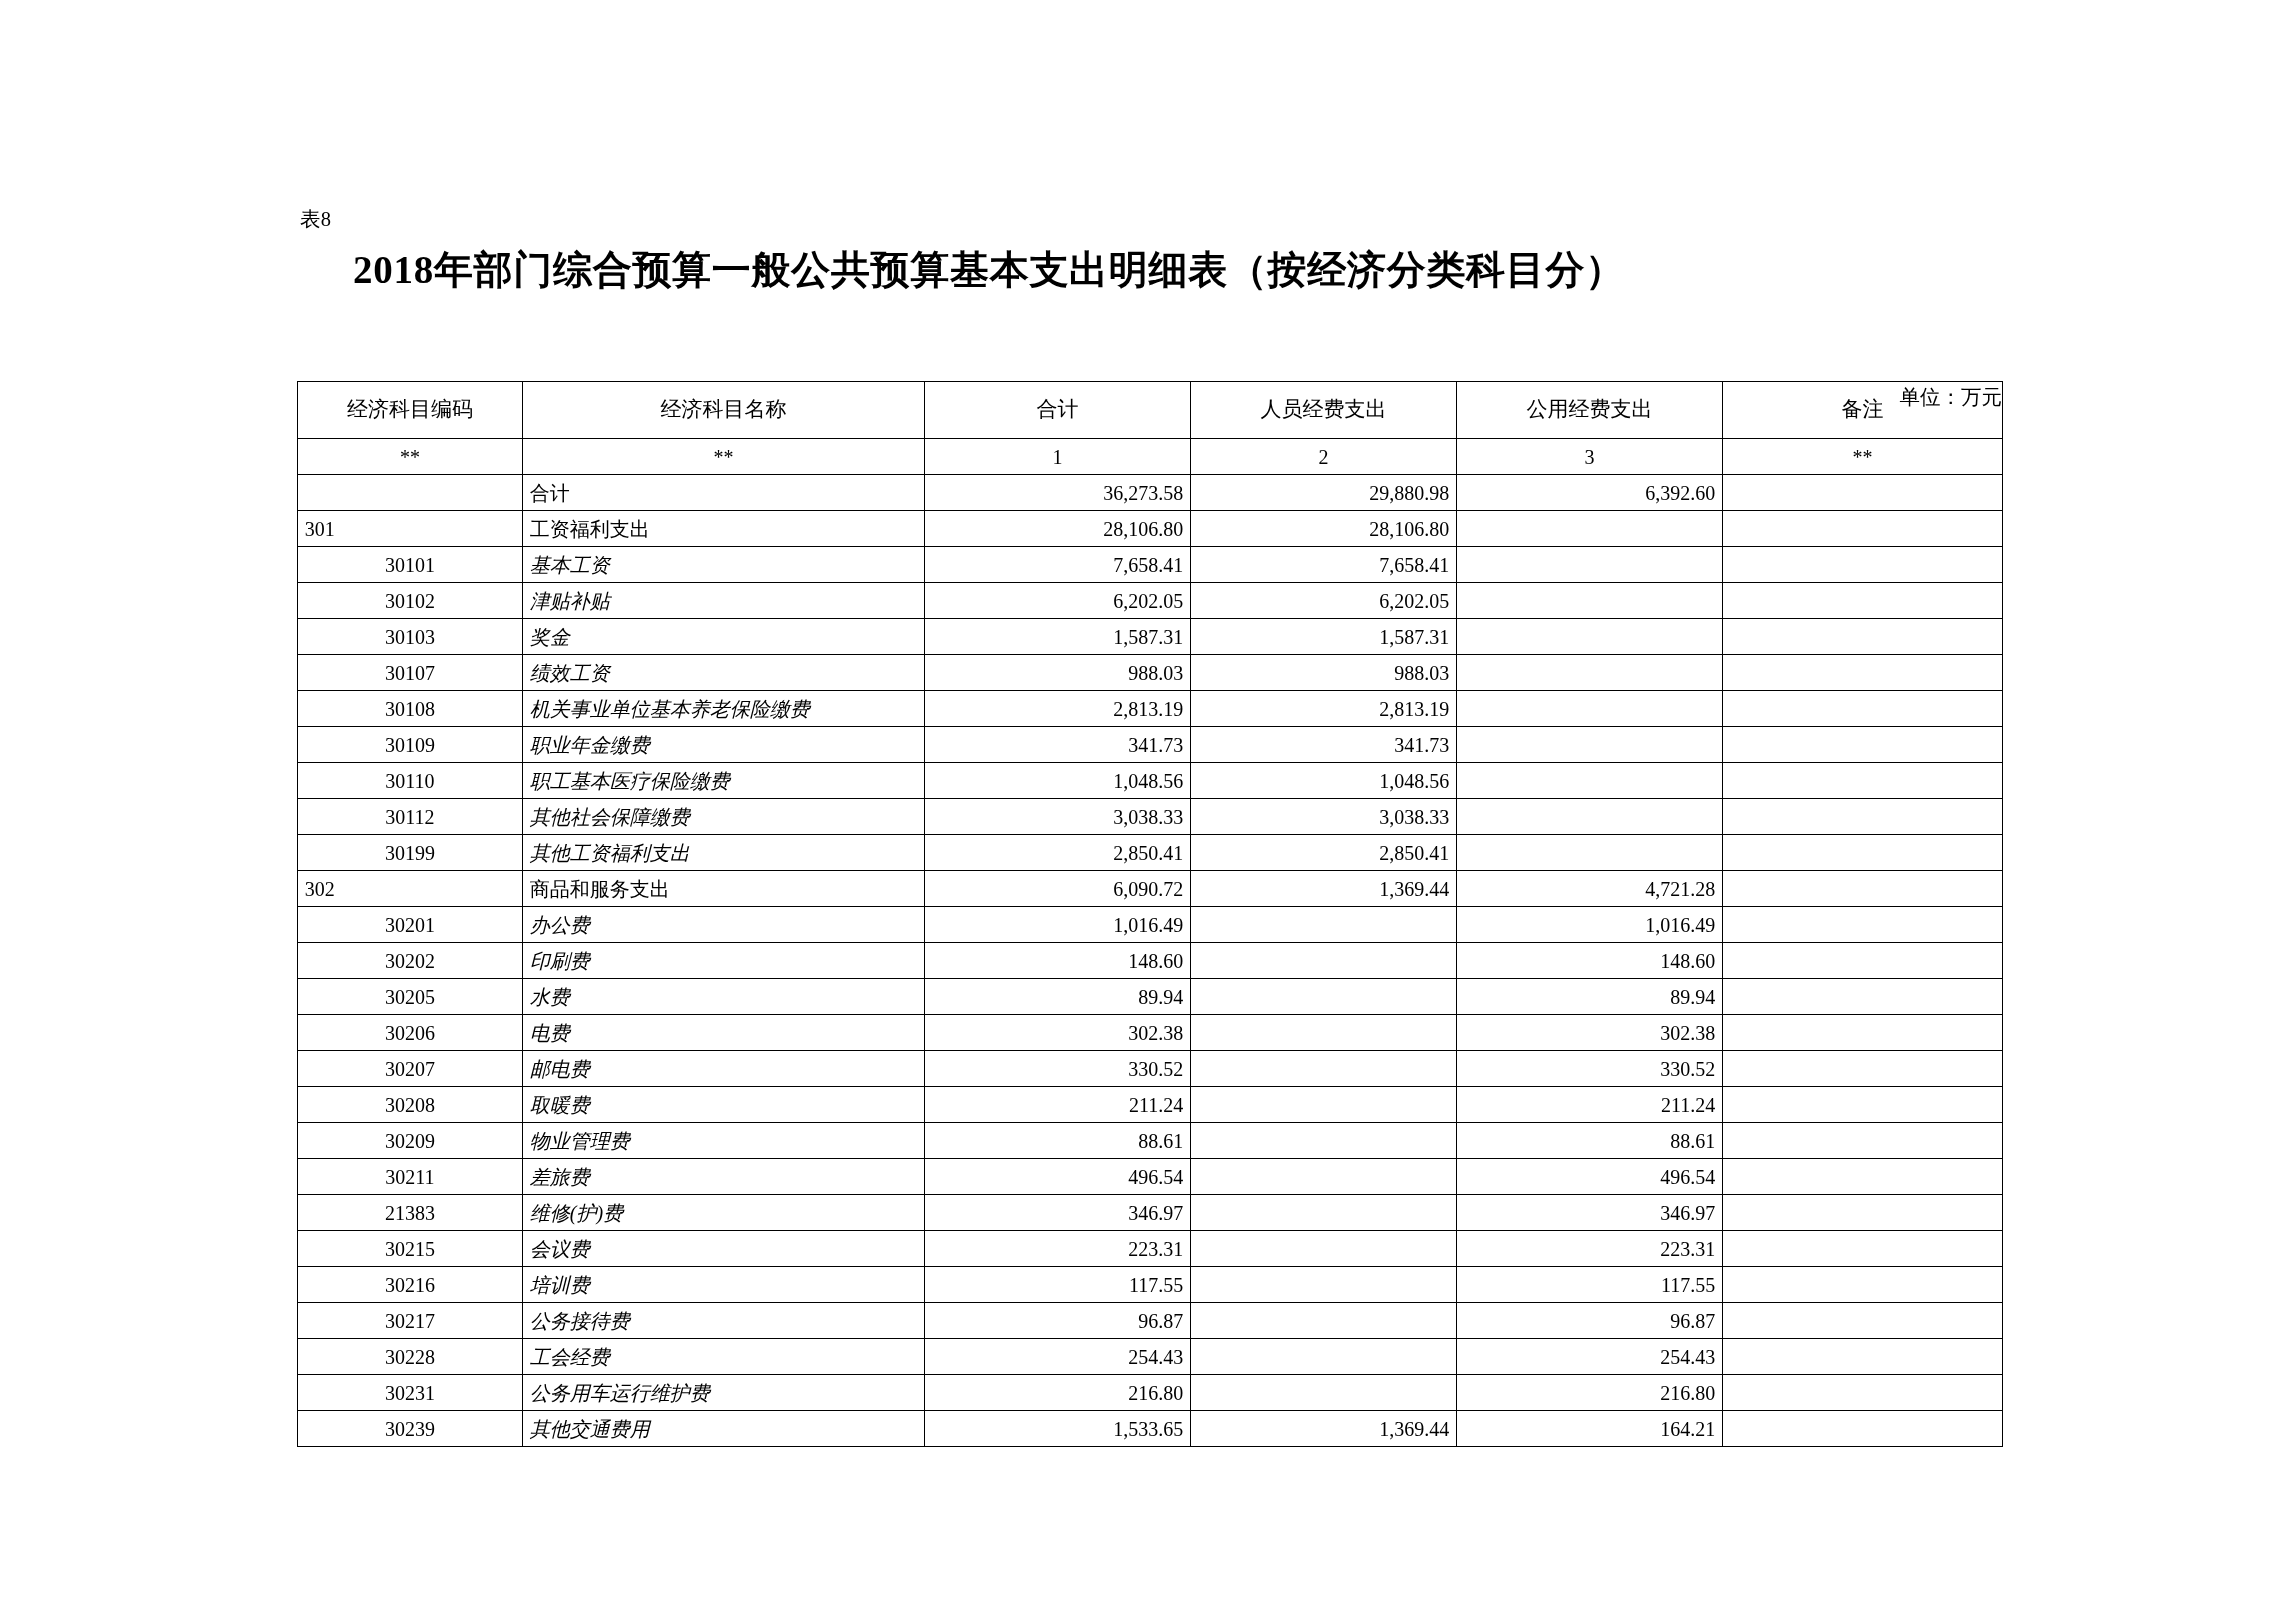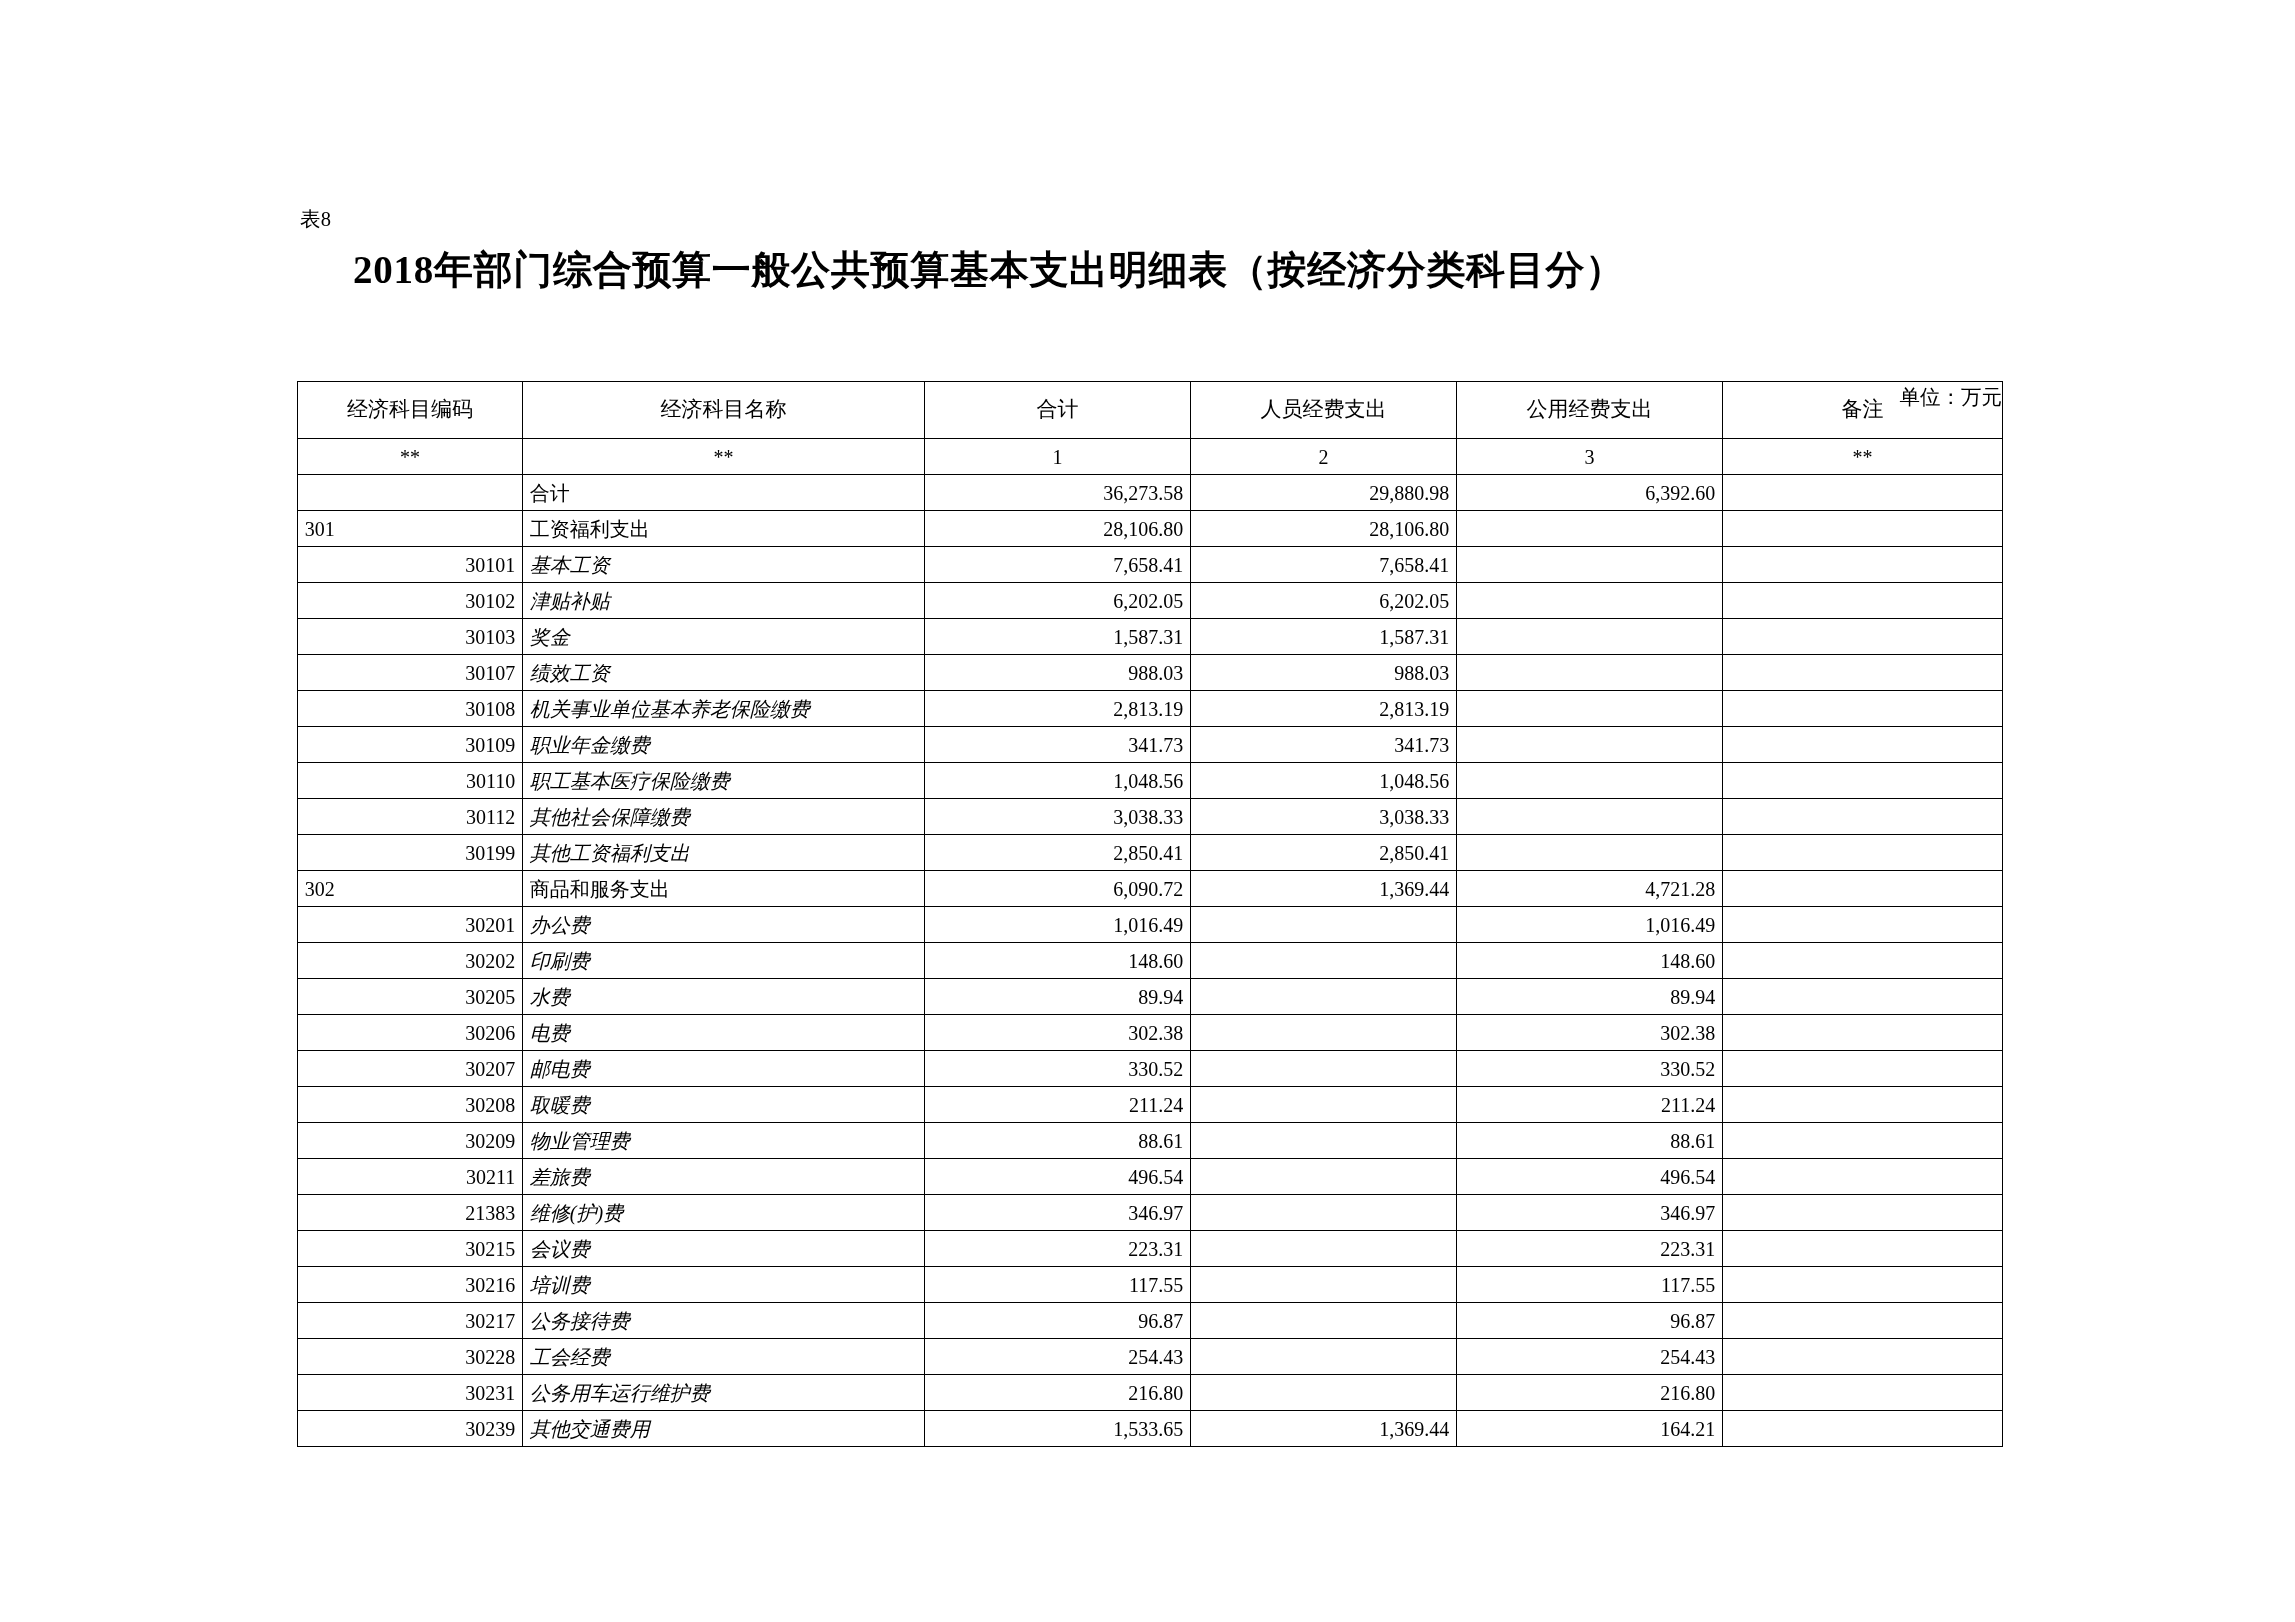--- a/index.html
+++ b/index.html
@@ -77,21 +77,21 @@
   .col-public { width: 266px; }
   .col-remark { width: 280px; }
 
   td.c { text-align: center; }
   td.r { text-align: right; padding-right: 15px; }
   td.l { text-align: left; }
   .lvl1 { padding-left: 8.2px; }
   .lvl2 { padding-left: 30px; font-style: italic; }
 
   .code-lvl0 { padding-left: 8.2px; text-align: left; }
-  .code-lvl1 { padding-left: 27px; text-align: right; }
+  .code-lvl1 { padding-left: 27px; text-align: center; }
 
   .num-head { text-align: center; font-size: 20px; }
 </style>
 </head>
 <body>
 
 <div class="page">
 
   <div class="table-label">表8</div>
 

